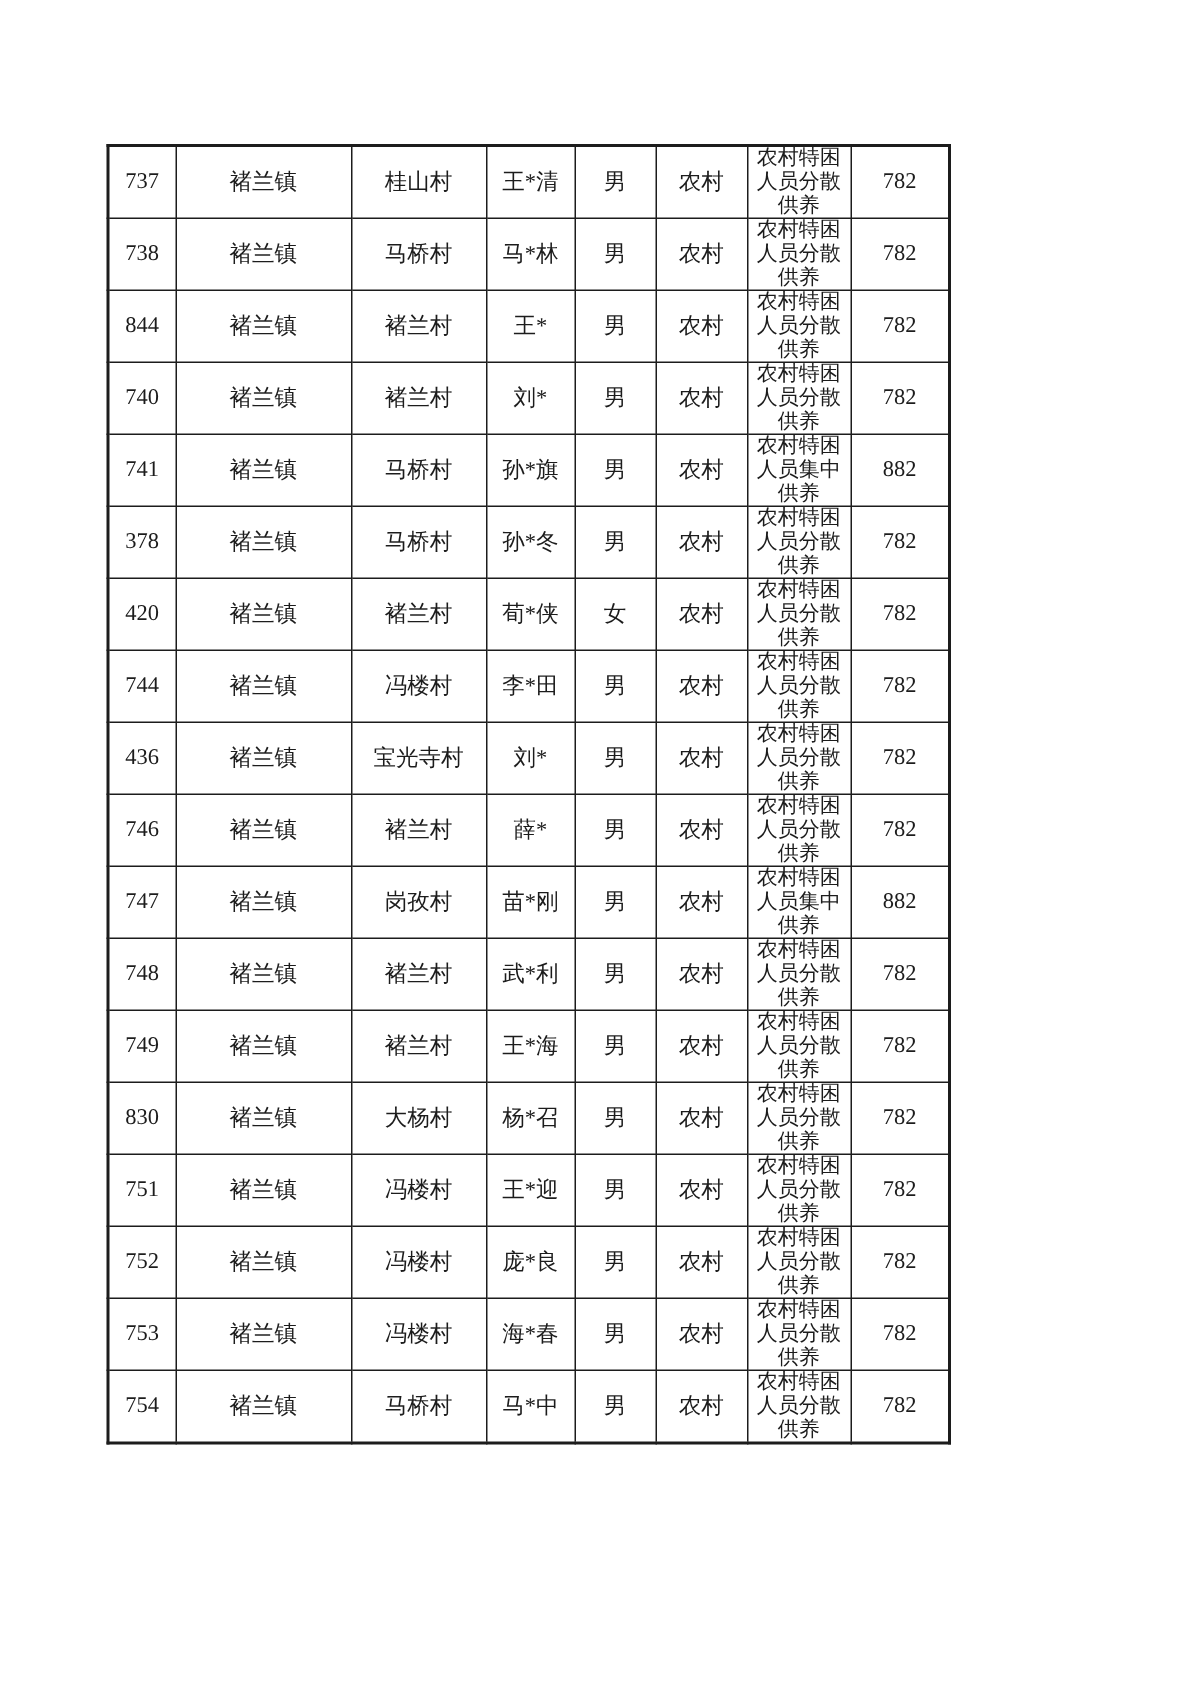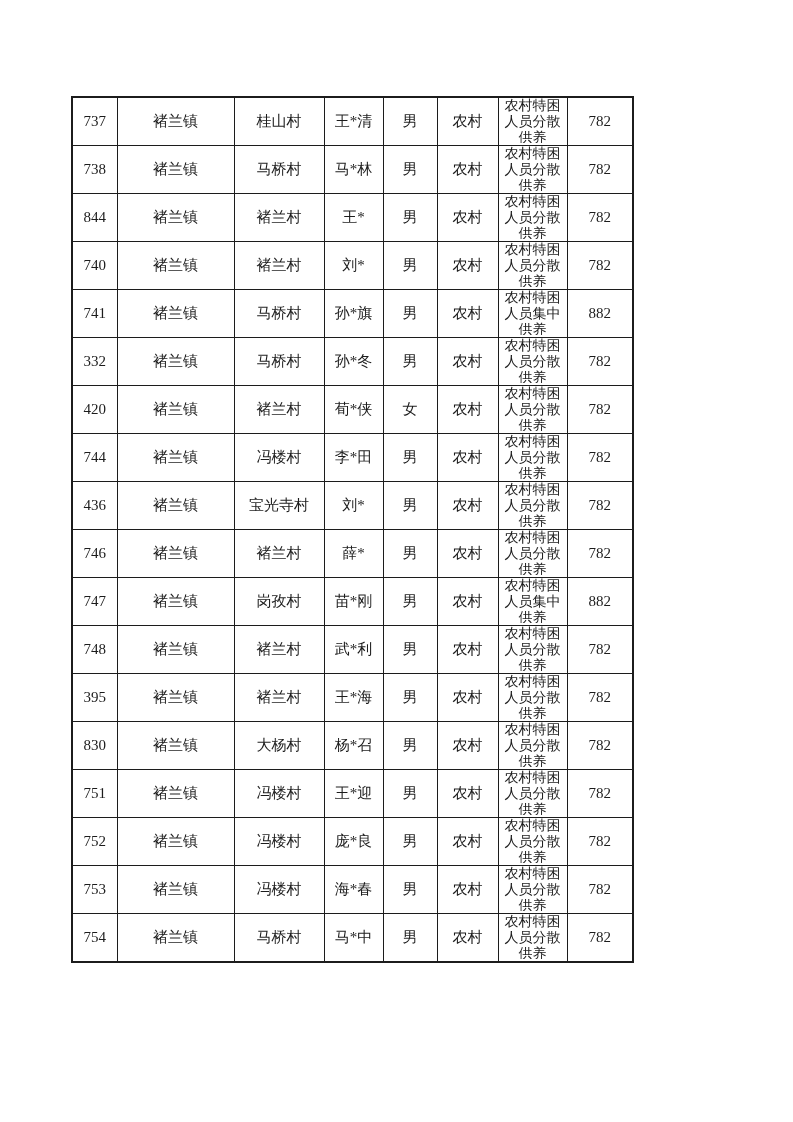--- a/index.html
+++ b/index.html
@@ -127,21 +127,21 @@
           <td>马桥村</td>
           <td>孙*旗</td>
           <td>男</td>
           <td>农村</td>
           <td class="category">
             <div class="category-text">农村特困人员集中供养</div>
           </td>
           <td>882</td>
         </tr>
         <tr>
-          <td>332</td>
+          <td>378</td>
           <td>褚兰镇</td>
           <td>马桥村</td>
           <td>孙*冬</td>
           <td>男</td>
           <td>农村</td>
           <td class="category">
             <div class="category-text">农村特困人员分散供养</div>
           </td>
           <td>782</td>
         </tr>
@@ -211,21 +211,21 @@
           <td>褚兰村</td>
           <td>武*利</td>
           <td>男</td>
           <td>农村</td>
           <td class="category">
             <div class="category-text">农村特困人员分散供养</div>
           </td>
           <td>782</td>
         </tr>
         <tr>
-          <td>395</td>
+          <td>749</td>
           <td>褚兰镇</td>
           <td>褚兰村</td>
           <td>王*海</td>
           <td>男</td>
           <td>农村</td>
           <td class="category">
             <div class="category-text">农村特困人员分散供养</div>
           </td>
           <td>782</td>
         </tr>

